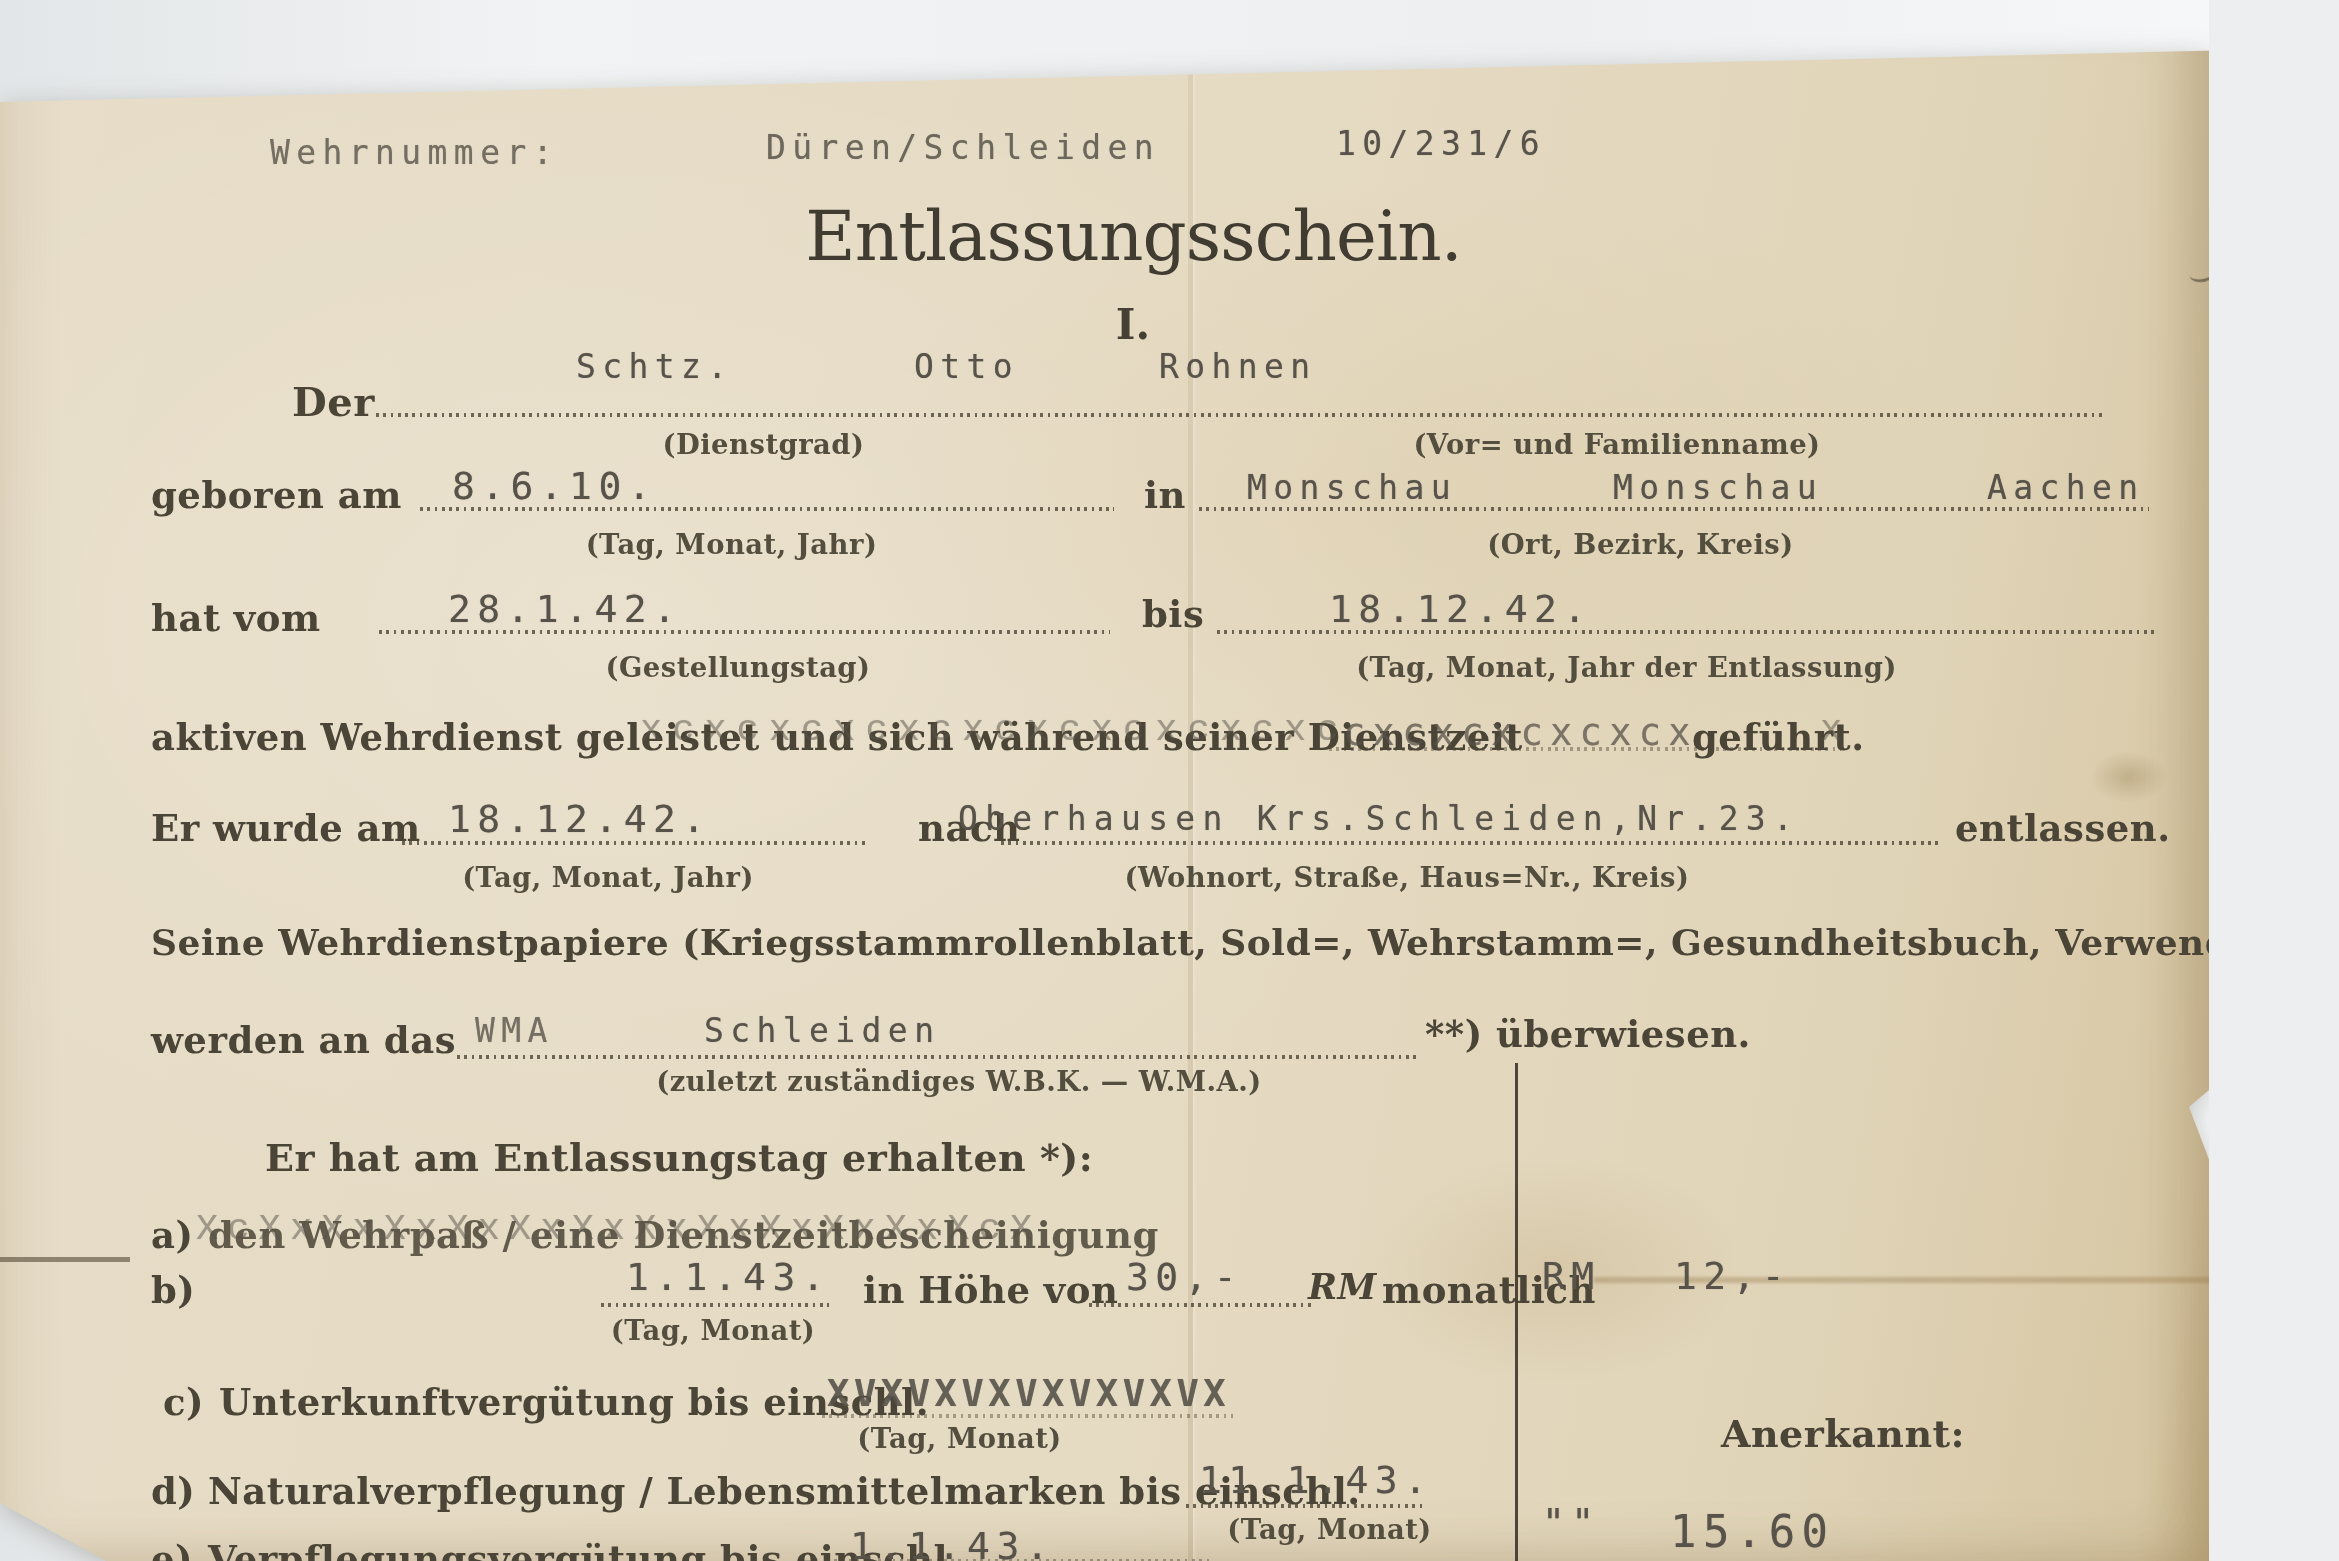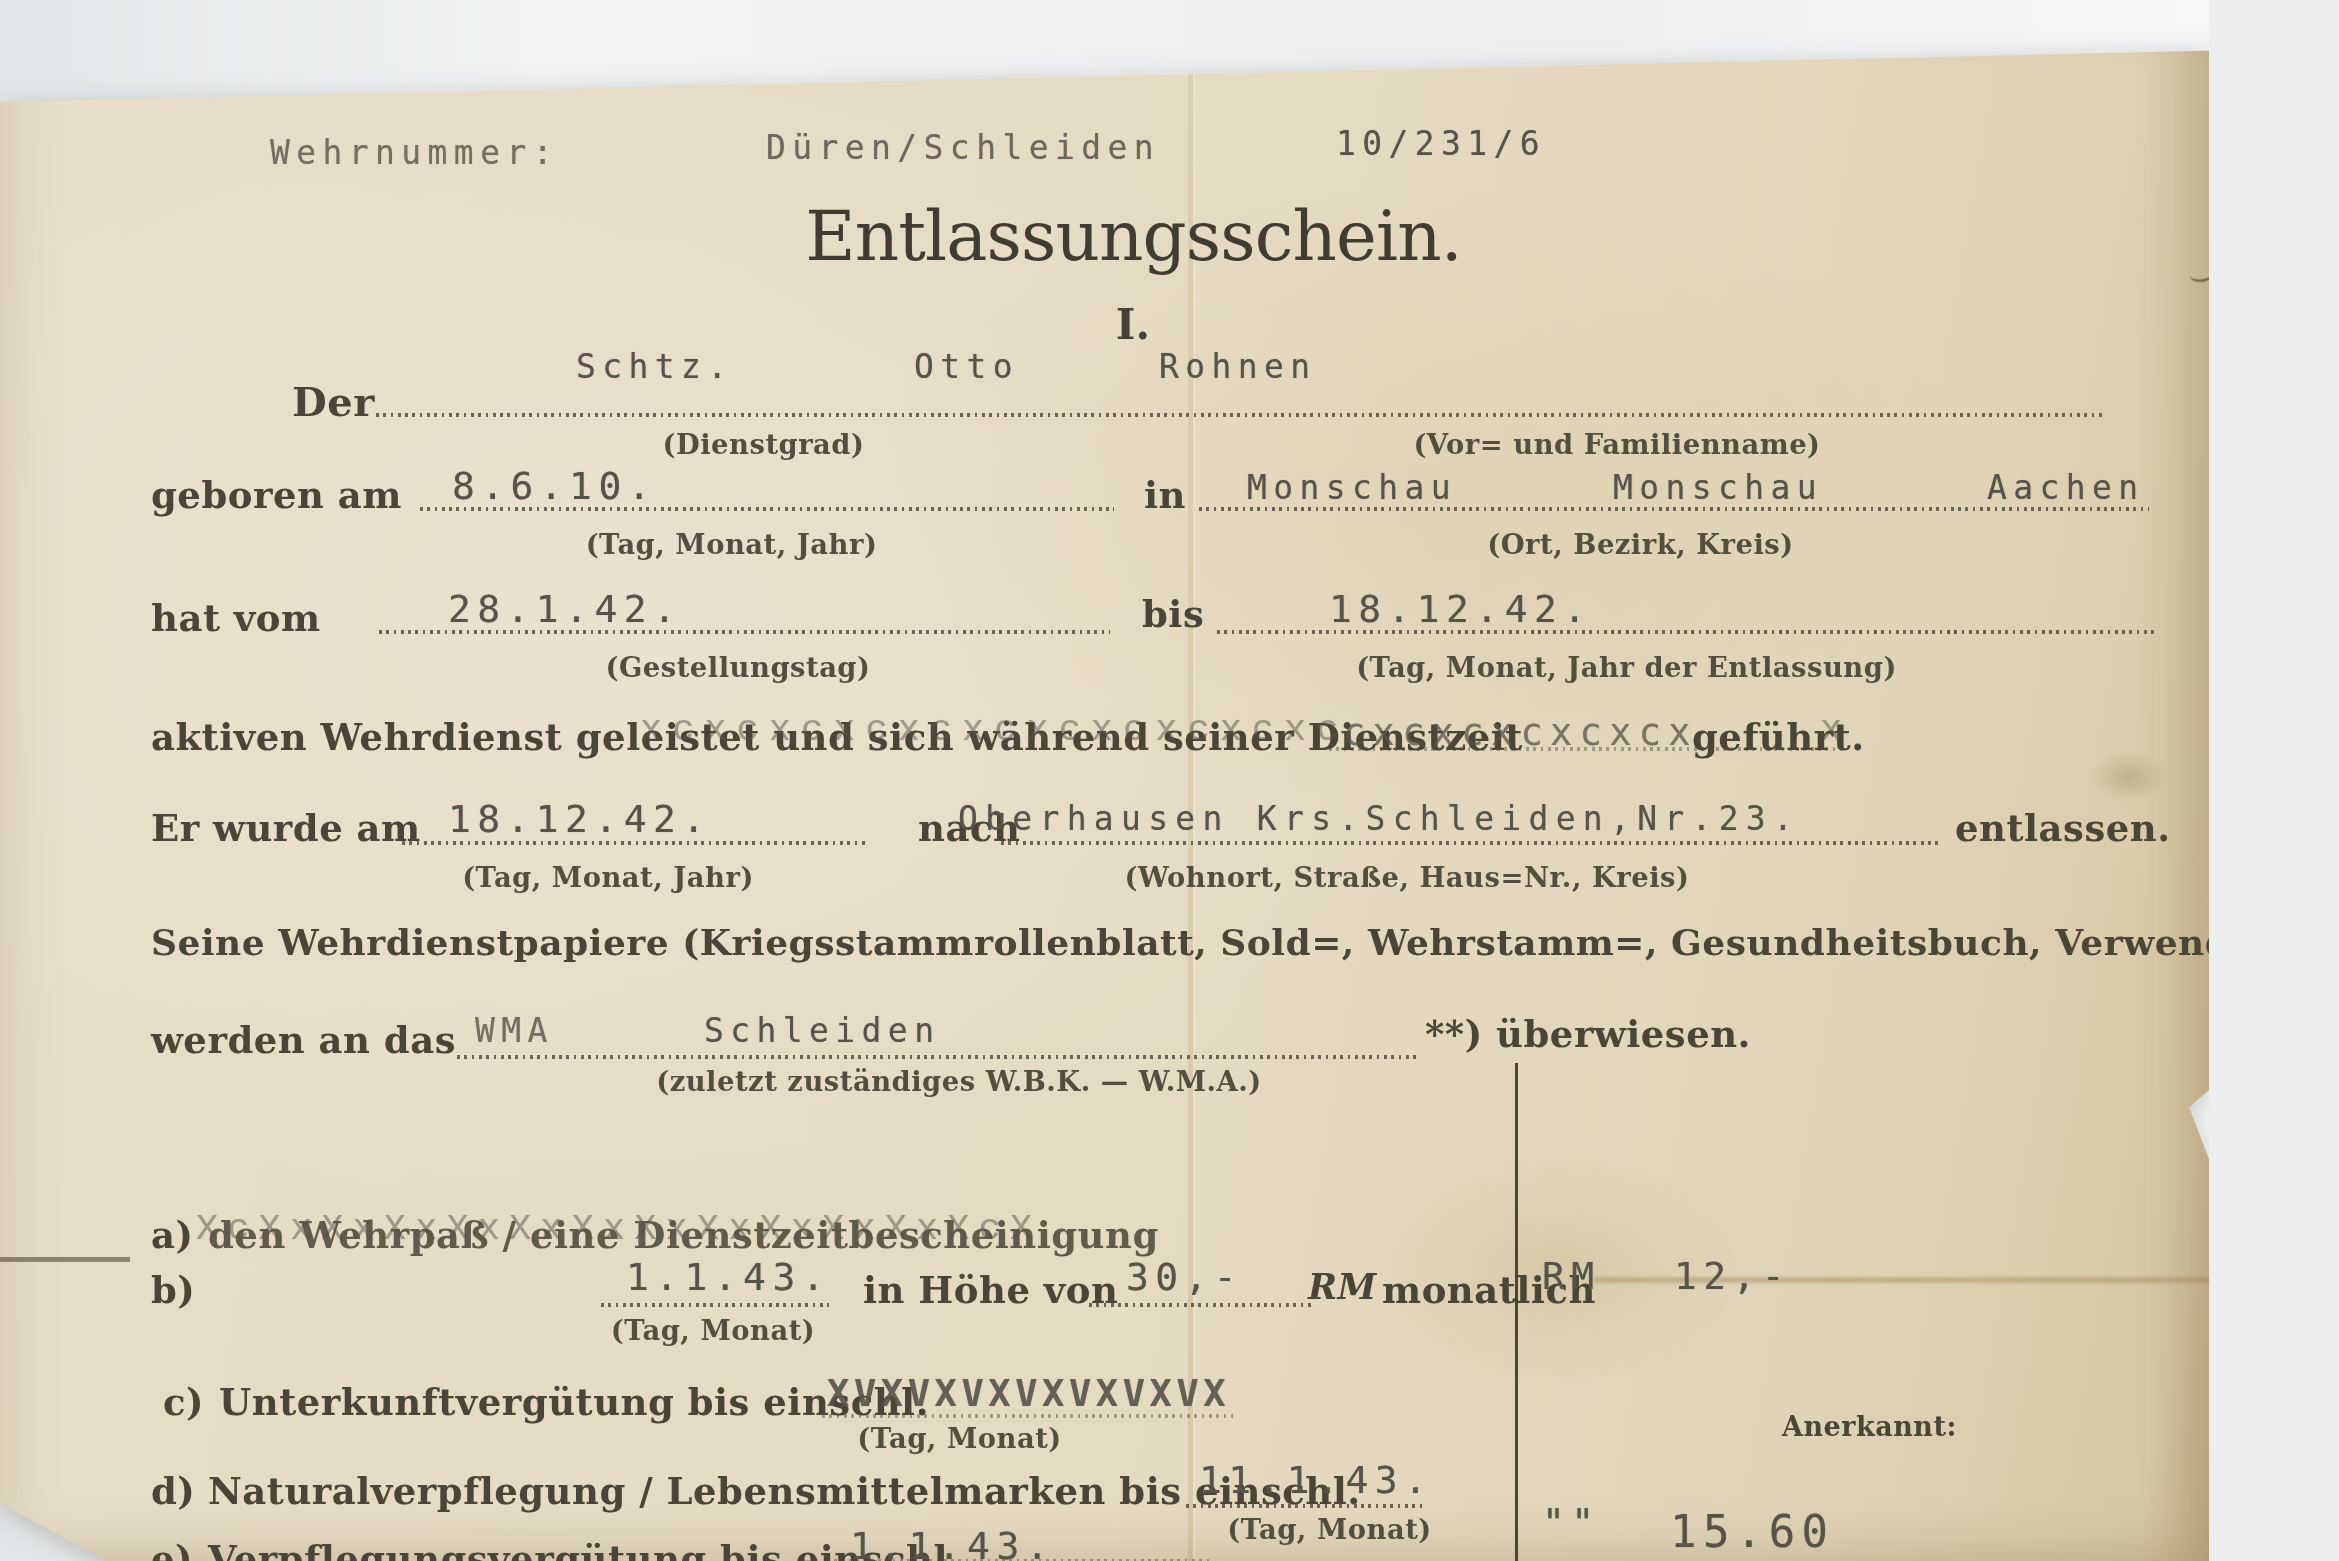--- a/index.html
+++ b/index.html
@@ -110,20 +110,21 @@
 
       <div class="printed" style="left:151px;top:921px;font-size:36px">Seine Wehrdienstpapiere (Kriegsstammrollenblatt, Sold=, Wehrstamm=, Gesundheitsbuch, Verwendungskarte *))</div>
 
       <div class="printed" style="left:151px;top:1018px;font-size:37px">werden an das</div>
       <div class="dotline" style="left:457px;top:1055px;width:959px"></div>
       <div class="typed" style="left:475px;top:1011px;opacity:.8">WMA</div>
       <div class="typed" style="left:704px;top:1011px">Schleiden</div>
       <div class="printed" style="left:1425px;top:1012px;font-size:37px">**) überwiesen.</div>
       <div class="printed lbl" style="left:630px;top:1065px;width:658px">(zuletzt zuständiges W.B.K. — W.M.A.)</div>
 
+      <div class="printed" style="left:265px;top:1135px;font-size:38px">Er hat am Entlassungstag erhalten *):</div>
 
       <div class="printed" style="left:151px;top:1213px;font-size:37px">a)</div>
       <div class="printed" style="left:208px;top:1213px;font-size:37px;opacity:.85">den Wehrpaß / eine Dienstzeitbescheinigung</div>
       <div class="typed strike" style="left:196px;top:1208px;font-size:37px;letter-spacing:9.1px">XcXxXxXxXxXxXxXxXxXxXxXxXcX</div>
 
       <div class="printed" style="left:151px;top:1268px;font-size:37px">b)</div>
       <div class="typed typed-lg" style="left:626px;top:1255px">1.1.43.</div>
       <div class="dotline" style="left:601px;top:1303px;width:228px"></div>
       <div class="printed" style="left:863px;top:1268px;font-size:37px">in Höhe von</div>
       <div class="dotline" style="left:1089px;top:1303px;width:224px"></div>
@@ -133,21 +134,21 @@
       <div class="printed lbl" style="left:585px;top:1314px;width:256px">(Tag, Monat)</div>
       <div class="typed typed-lg" style="left:1542px;top:1254px">RM</div>
       <div class="typed typed-lg" style="left:1674px;top:1254px">12,-</div>
 
       <div class="printed" style="left:163px;top:1380px;font-size:37px">c)</div>
       <div class="printed" style="left:219px;top:1380px;font-size:37px">Unterkunftvergütung bis einschl.</div>
       <div class="typed" style="left:827px;top:1372px;font-size:37px;letter-spacing:4.6px;font-weight:700;opacity:.9">XVXVXVXVXVXVXVX</div>
       <div class="dotline faint" style="left:822px;top:1414px;width:411px"></div>
       <div class="printed lbl" style="left:827px;top:1422px;width:265px">(Tag, Monat)</div>
 
-      <div class="printed" style="left:1782px;top:1411px;font-size:27px">Anerkannt:</div>
+      <div class="printed" style="left:1721px;top:1411px;font-size:38px">Anerkannt:</div>
 
       <div class="printed" style="left:151px;top:1469px;font-size:37px">d)</div>
       <div class="printed" style="left:208px;top:1469px;font-size:37px">Naturalverpflegung / Lebensmittelmarken bis einschl.</div>
       <div class="typed typed-lg" style="left:1199px;top:1458px">11.1.43.</div>
       <div class="dotline" style="left:1186px;top:1504px;width:238px"></div>
       <div class="printed lbl" style="left:1197px;top:1513px;width:265px">(Tag, Monat)</div>
 
       <div class="printed" style="left:151px;top:1537px;font-size:37px">e)</div>
       <div class="printed" style="left:208px;top:1537px;font-size:37px">Verpflegungsvergütung bis einschl.</div>
       <div class="typed typed-lg" style="left:850px;top:1524px">1.1.43.</div>

